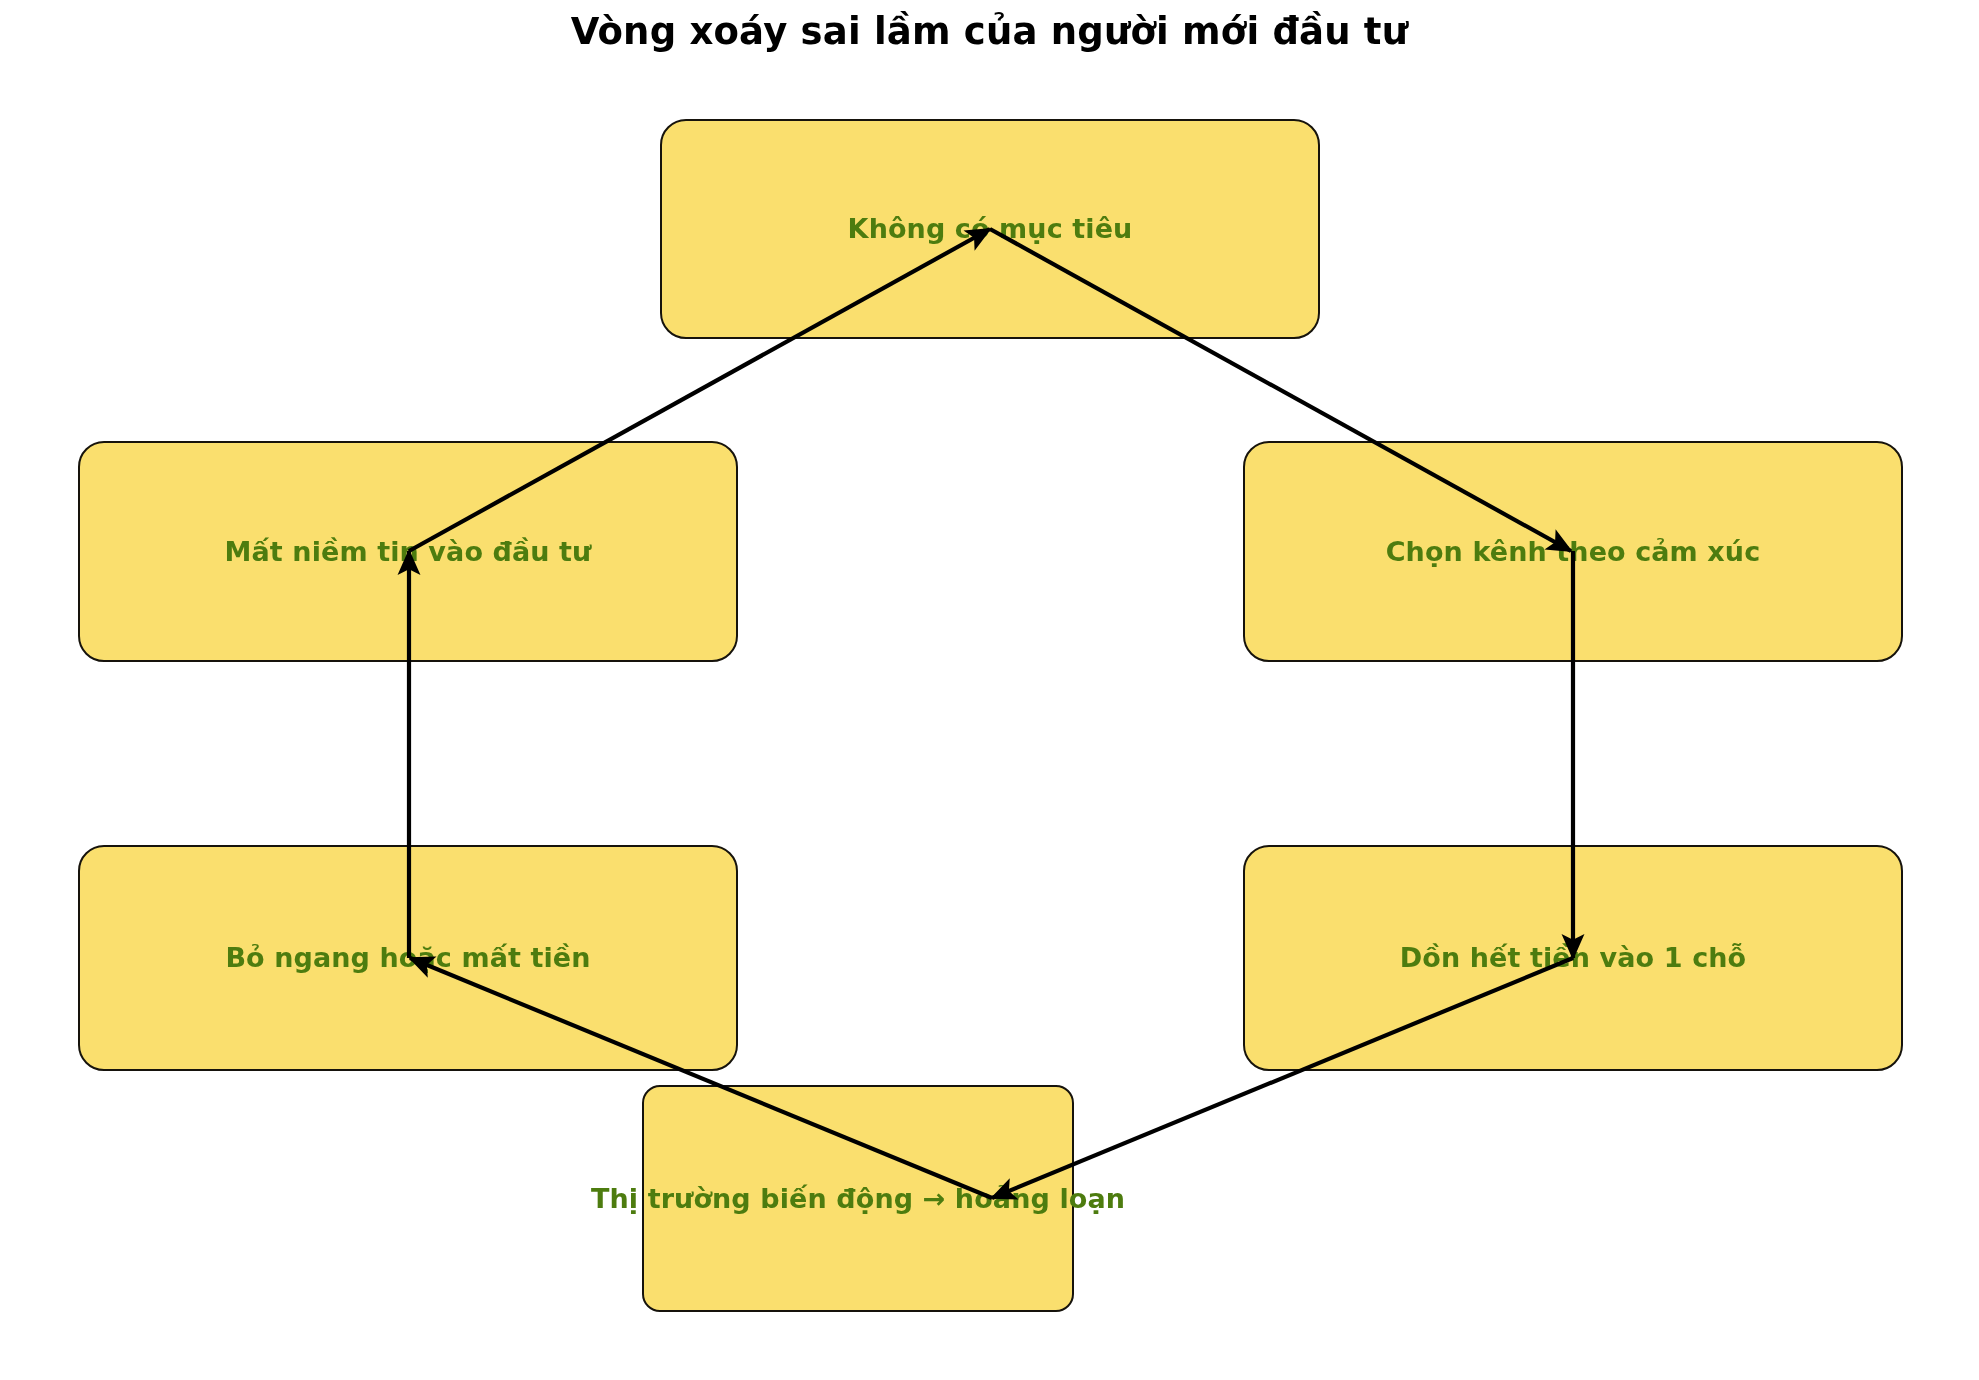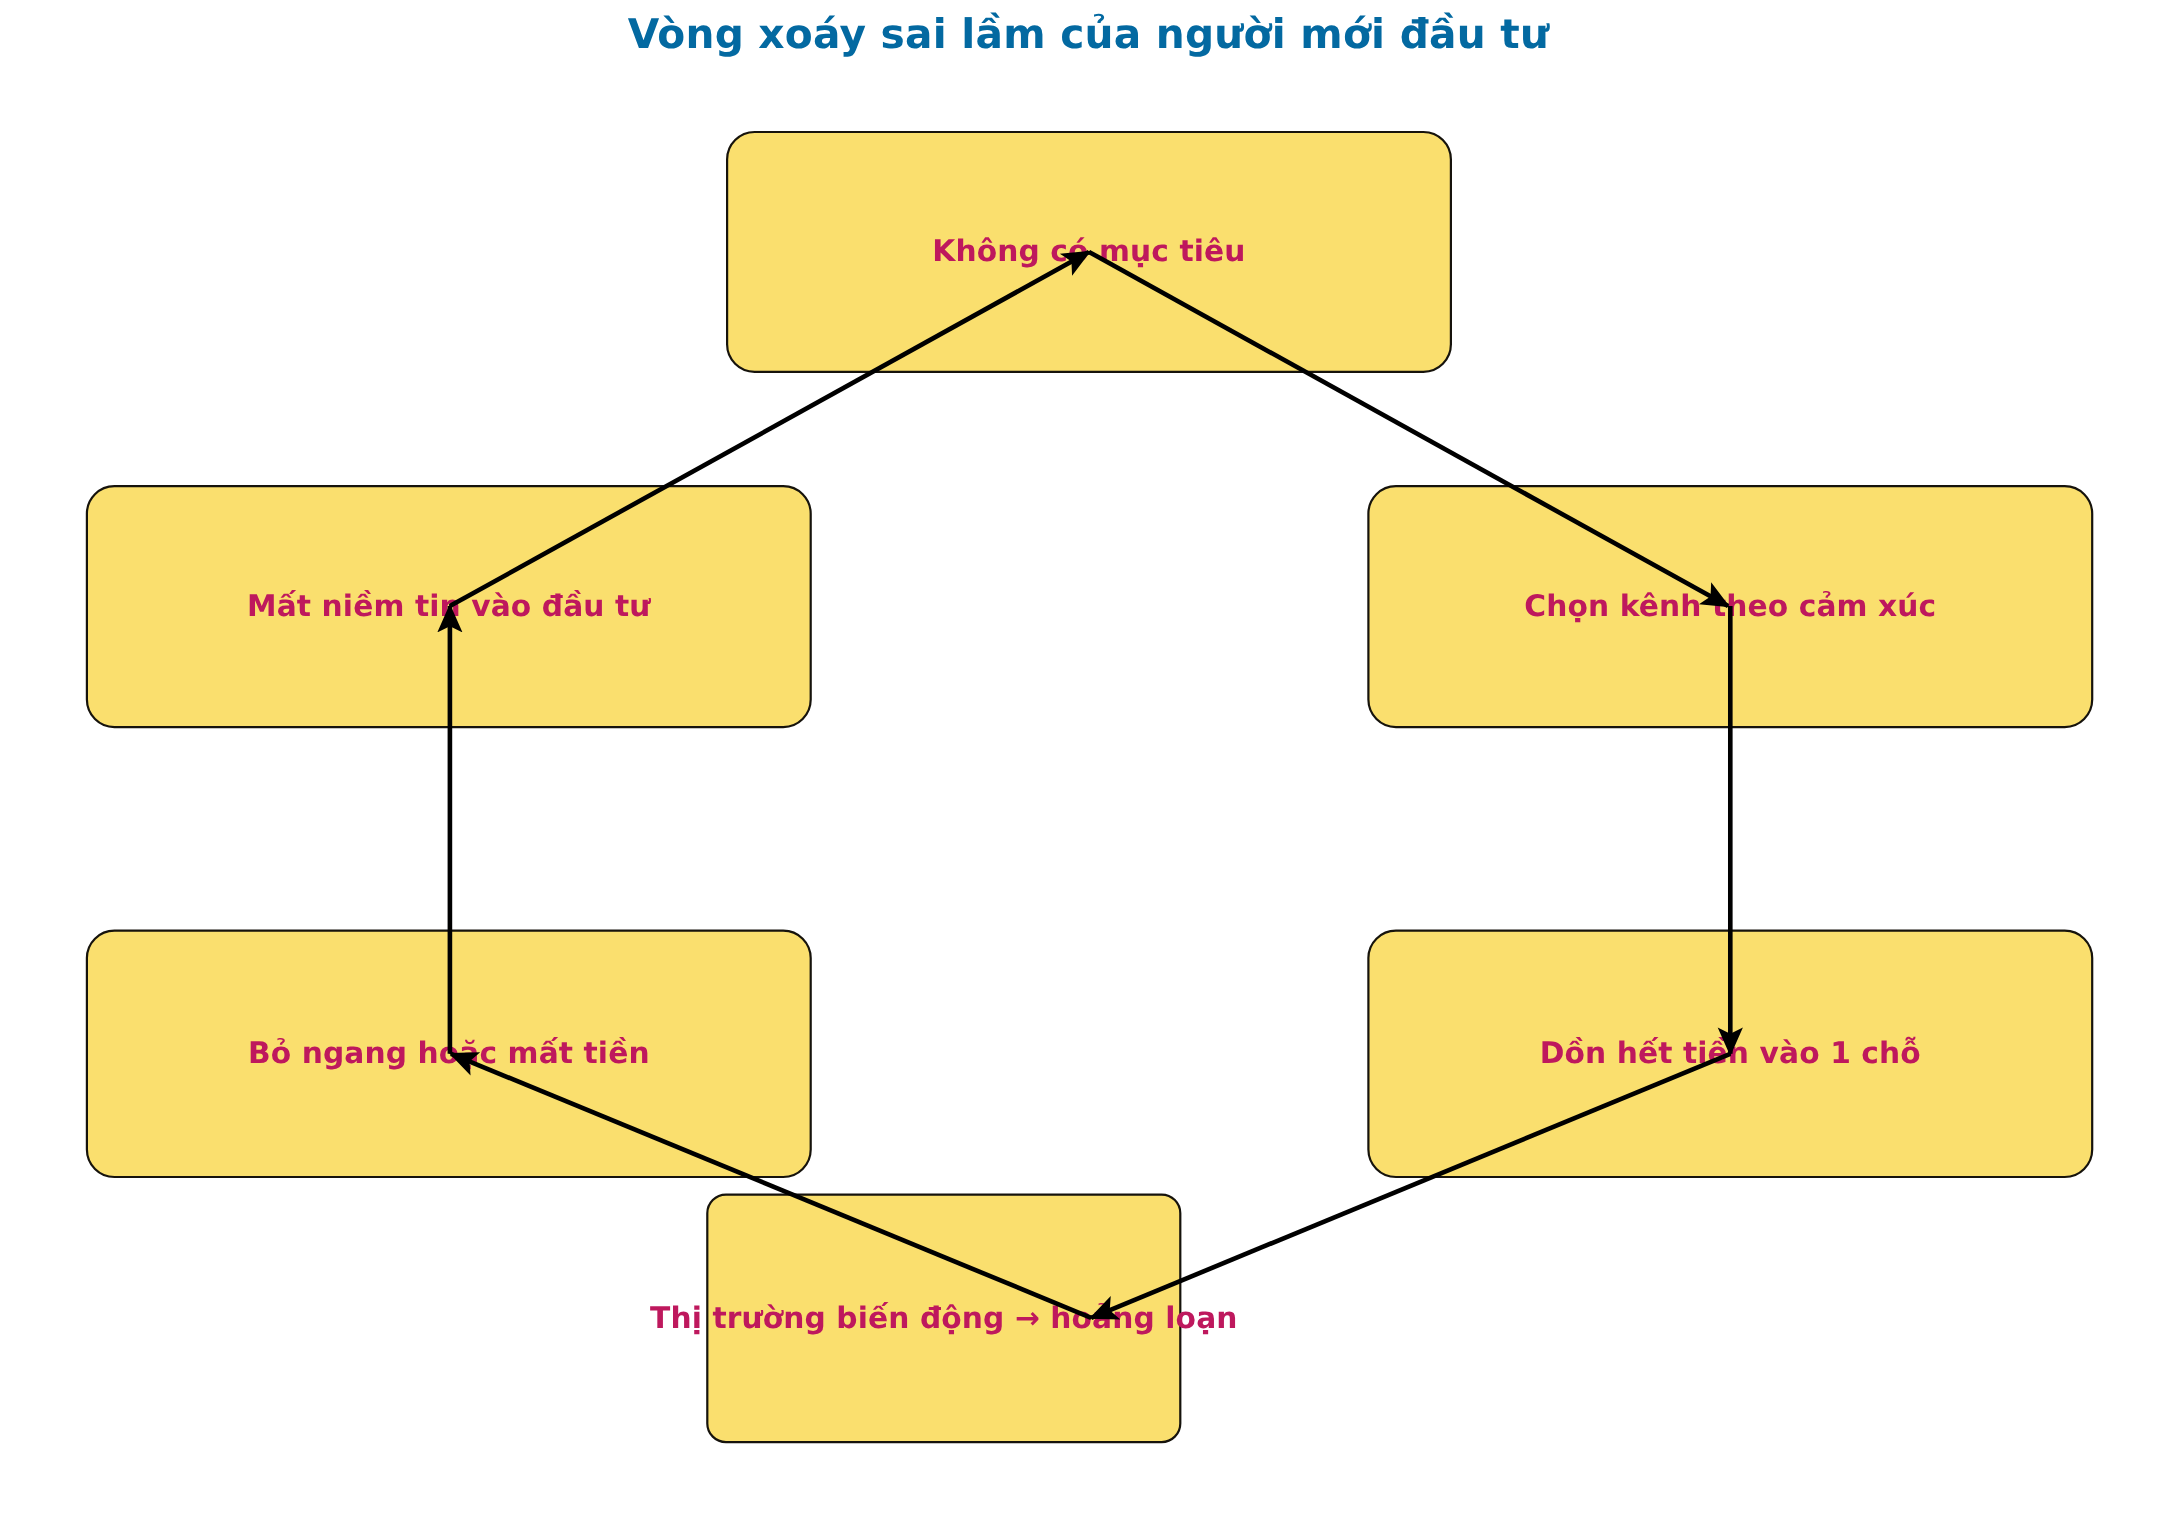--- a/index.html
+++ b/index.html
@@ -20,21 +20,21 @@
     overflow: hidden;
   }
   #diagram-title {
     position: absolute;
     left: 0;
     top: 10px;
     width: 1979px;
     text-align: center;
     font-size: 37px;
     font-weight: bold;
-    color: #0369a1;
+    color: #000000;
     letter-spacing: 0.2px;
     white-space: nowrap;
   }
   #edge-layer {
     position: absolute;
     left: 0;
     top: 0;
     width: 1979px;
     height: 1380px;
     pointer-events: none;
@@ -47,21 +47,21 @@
     border: 2.4px solid #16130c;
     border-radius: 26px;
     display: flex;
     align-items: center;
     justify-content: center;
     z-index: 1;
   }
   .node-label {
     font-size: 27px;
     font-weight: bold;
-    color: #be185d;
+    color: #4d7c0f;
     text-align: center;
     line-height: 1.25;
     white-space: nowrap;
     letter-spacing: 0.1px;
   }
   
   #node-top        { left: 660px;  top: 119px;  width: 660px; height: 220px; }
   #node-left-mid   { left: 78px;   top: 441px;  width: 660px; height: 221px; }
   #node-right-mid  { left: 1243px; top: 441px;  width: 660px; height: 221px; }
   #node-bottom-left{ left: 78px;   top: 845px;  width: 660px; height: 226px; }

